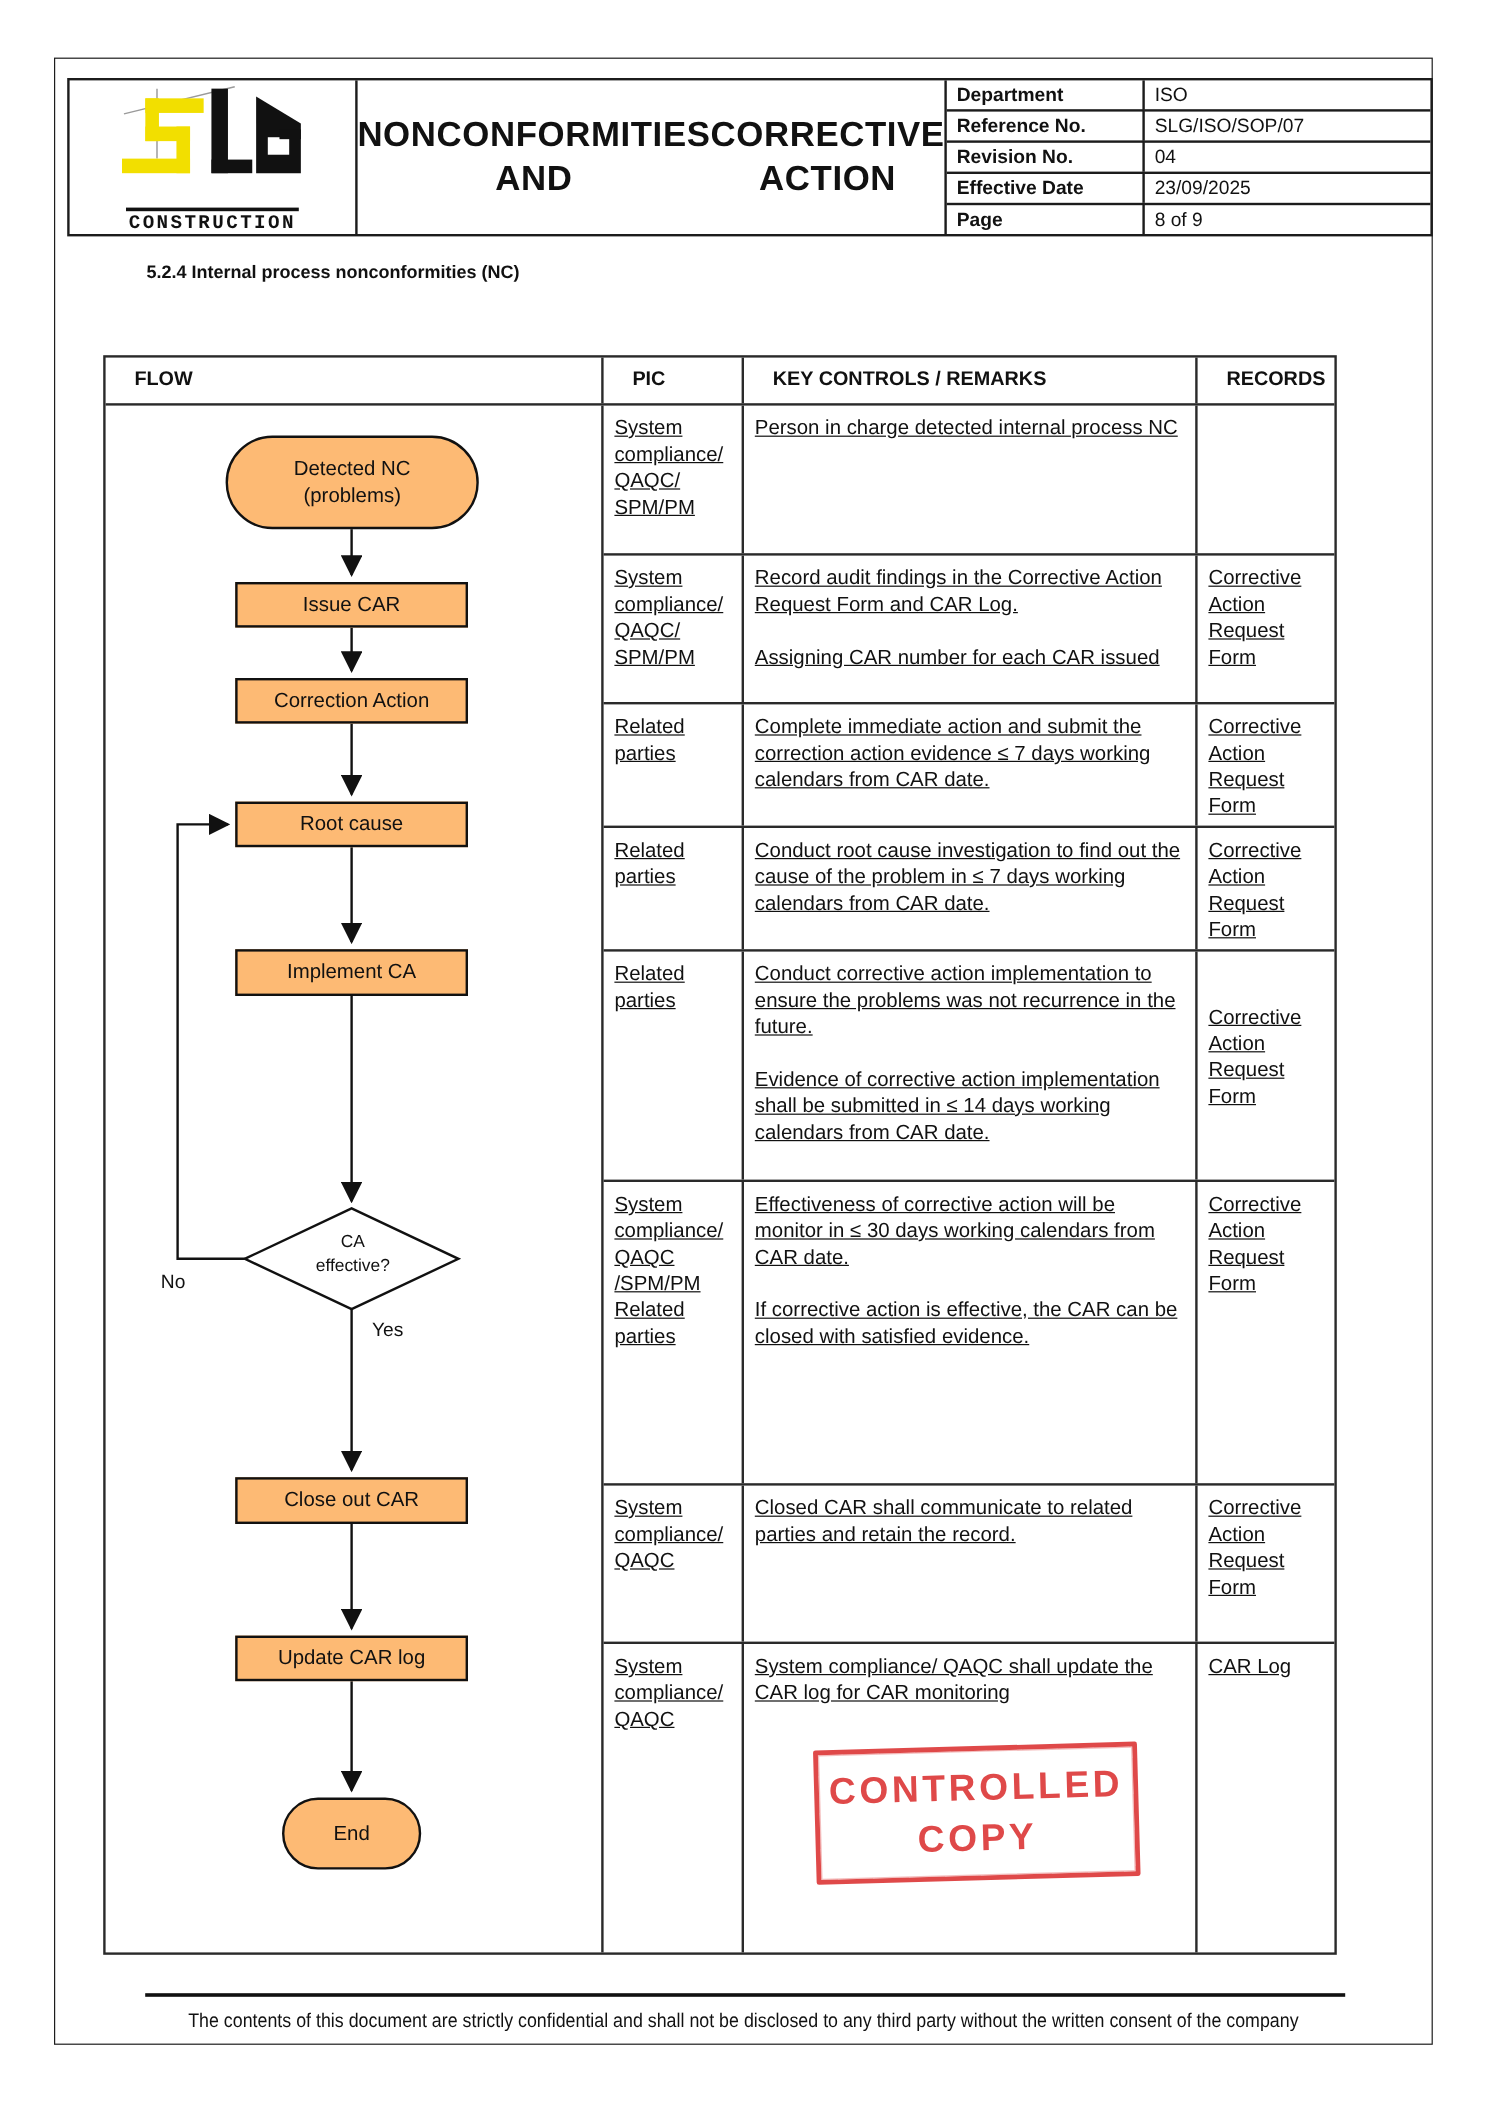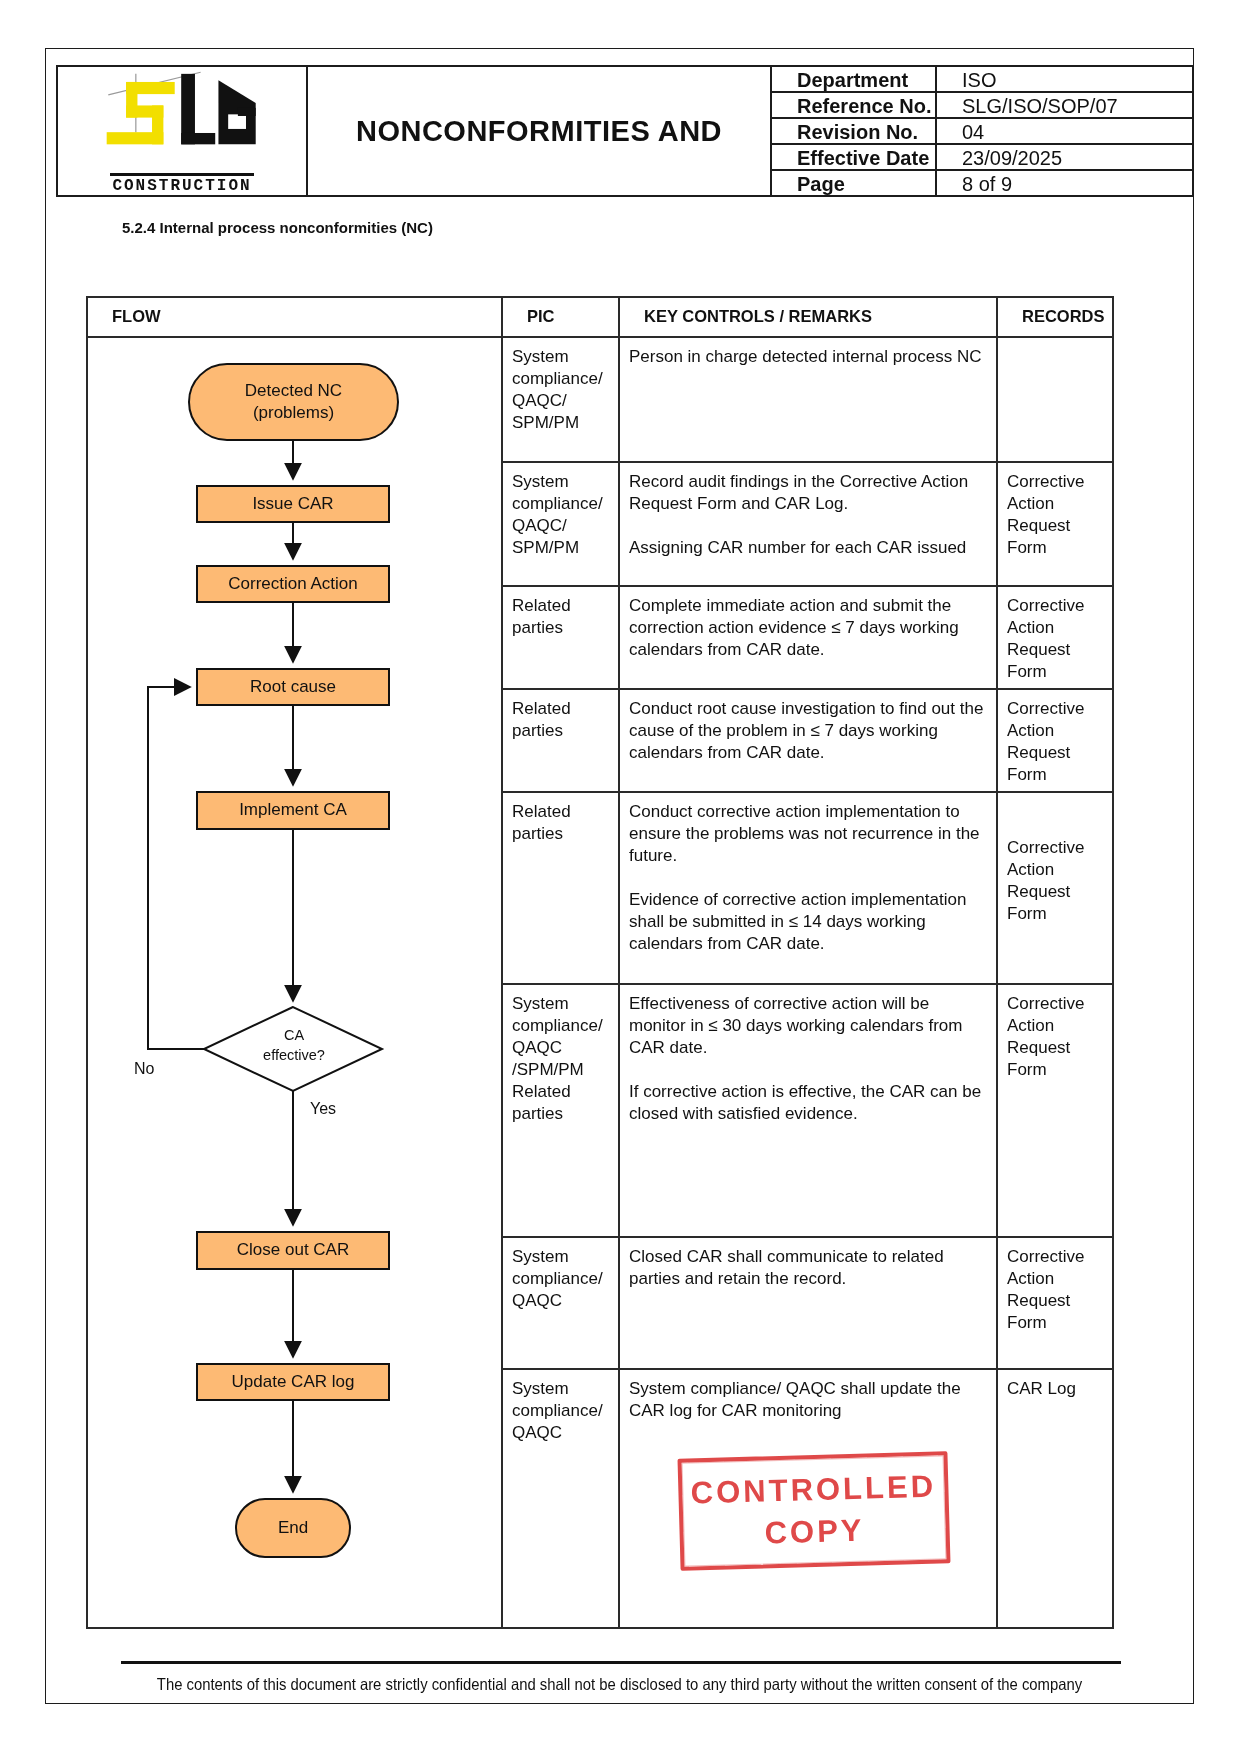--- a/index.html
+++ b/index.html
@@ -8,38 +8,38 @@
   .frame{position:absolute;left:45px;top:48px;width:1149px;height:1656px;border:1.5px solid #1c1c1c;box-sizing:border-box;}
 
   
   .header-box{position:absolute;left:10px;top:16px;width:1138px;height:132px;border:2px solid #1c1c1c;box-sizing:border-box;display:flex;}
   .logo-cell{width:250px;border-right:2px solid #1c1c1c;box-sizing:border-box;display:flex;flex-direction:column;align-items:center;justify-content:center;padding-top:2px;gap:25px;}
   .logo-construction{font-weight:bold;font-size:16px;letter-spacing:2px;color:#111;margin-top:-2px;
                      font-family:"Liberation Mono","DejaVu Sans Mono",monospace;border-top:3px solid #111;padding:1px 2px 0 2px;}
   .title-cell{flex:1;border-right:2px solid #1c1c1c;box-sizing:border-box;display:flex;align-items:center;justify-content:center;
               font-weight:bold;font-size:29px;line-height:1.25;text-align:center;letter-spacing:.5px;}
   .info-grid{width:420px;display:grid;grid-template-columns:165px 1fr;grid-auto-rows:1fr;}
-  .info-grid .cell{padding:2px 0 0 25px;font-size:20px;display:flex;align-items:center;box-sizing:border-box;border-top:2px solid #1c1c1c;}
+  .info-grid .cell{padding:2px 0 0 8px;font-size:16px;display:flex;align-items:center;box-sizing:border-box;border-top:2px solid #1c1c1c;}
   .info-grid .cell.r0{border-top:none;}
   .info-grid .label{font-weight:bold;border-right:2px solid #1c1c1c;}
 
   
   .section-heading{position:absolute;left:76px;top:170px;font-weight:bold;font-size:15px;}
 
   
   .main-table{position:absolute;left:40px;top:247px;width:1028px;height:1333px;border:2px solid #2a2a2a;box-sizing:border-box;}
   .thead{display:flex;height:40px;border-bottom:2px solid #2a2a2a;box-sizing:border-box;font-weight:bold;font-size:16.5px;}
   .thead>div{padding:9px 0 0 24px;box-sizing:border-box;}
   .th-flow{width:415px;border-right:2px solid #2a2a2a;}
   .th-pic{width:117px;border-right:2px solid #2a2a2a;}
   .th-key{width:378px;border-right:2px solid #2a2a2a;}
   .th-rec{flex:1;}
   .tbody{display:flex;height:1289px;}
   .flow-cell{width:415px;border-right:2px solid #2a2a2a;box-sizing:border-box;position:relative;}
-  .rows{flex:1;display:flex;flex-direction:column;}
+  .rows{flex:1;display:flex;flex-direction:column;text-decoration:underline;}
   .row{display:flex;box-sizing:border-box;border-top:2px solid #2a2a2a;}
   .row.r0{border-top:none;}
   .cell{box-sizing:border-box;padding:8px 9px;font-size:17px;line-height:22px;}
   .cell p{margin:0 0 22px 0;}
   .cell p:last-child{margin-bottom:0;}
   .c-pic{width:117px;border-right:2px solid #2a2a2a;}
   .c-key{width:378px;border-right:2px solid #2a2a2a;}
   .c-rec{flex:1;}
   .c-rec.pt36{padding-top:44px;}
   .h-r0{height:123px;}.h-r1{height:124px;}.h-r2{height:103px;}.h-r3{height:103px;}
@@ -83,20 +83,21 @@
           <rect x="104" y="6" width="17" height="87" fill="#111"></rect>
           <rect x="104" y="79" width="42" height="14" fill="#111"></rect>
           <polygon points="150,14 196,42 196,93 150,93" fill="#111"></polygon>
           <rect x="162" y="56" width="22" height="18" fill="#fff"></rect>
           <rect x="174" y="48" width="22" height="10" fill="#111"></rect>
         </svg>
         <div class="logo-construction">CONSTRUCTION</div>
       </div>
       <div class="title-cell">
         <div>NONCONFORMITIES AND</div>
+        <div>CORRECTIVE ACTION</div>
       </div>
       <div class="info-grid">
         <div class="cell label r0">Department</div>
         <div class="cell value r0">ISO</div>
         <div class="cell label">Reference No.</div>
         <div class="cell value">SLG/ISO/SOP/07</div>
         <div class="cell label">Revision No.</div>
         <div class="cell value">04</div>
         <div class="cell label">Effective Date</div>
         <div class="cell value">23/09/2025</div>

